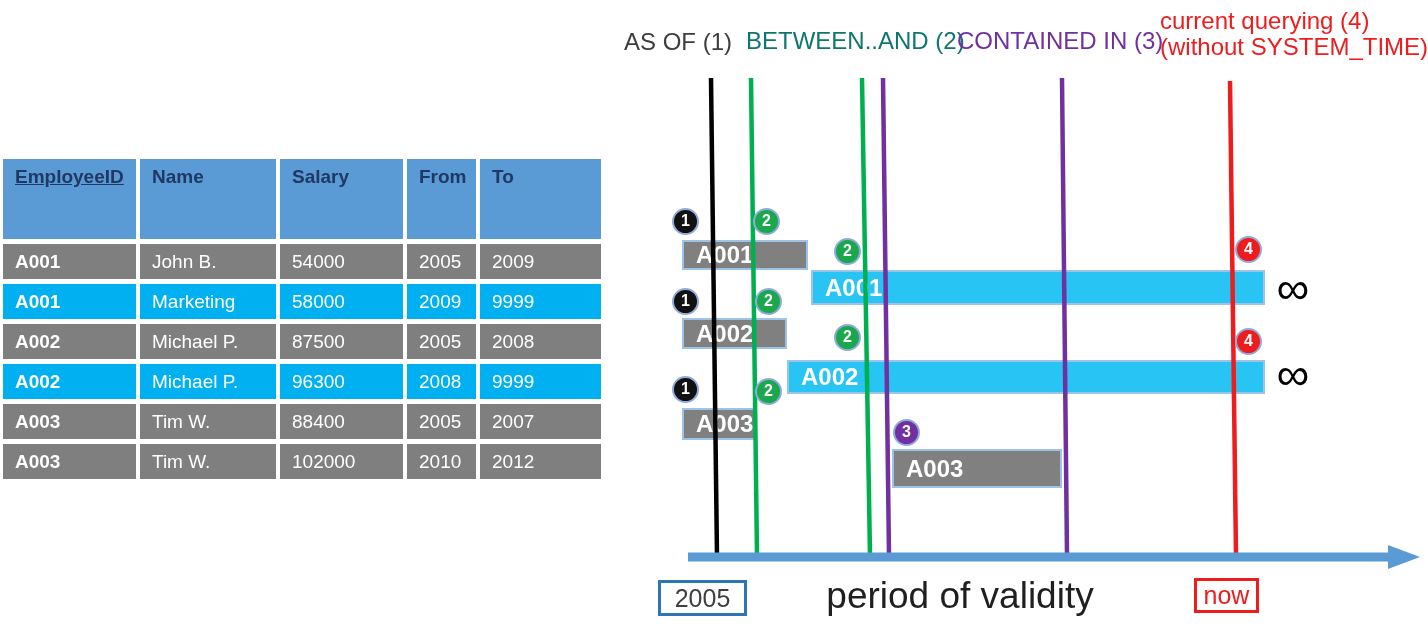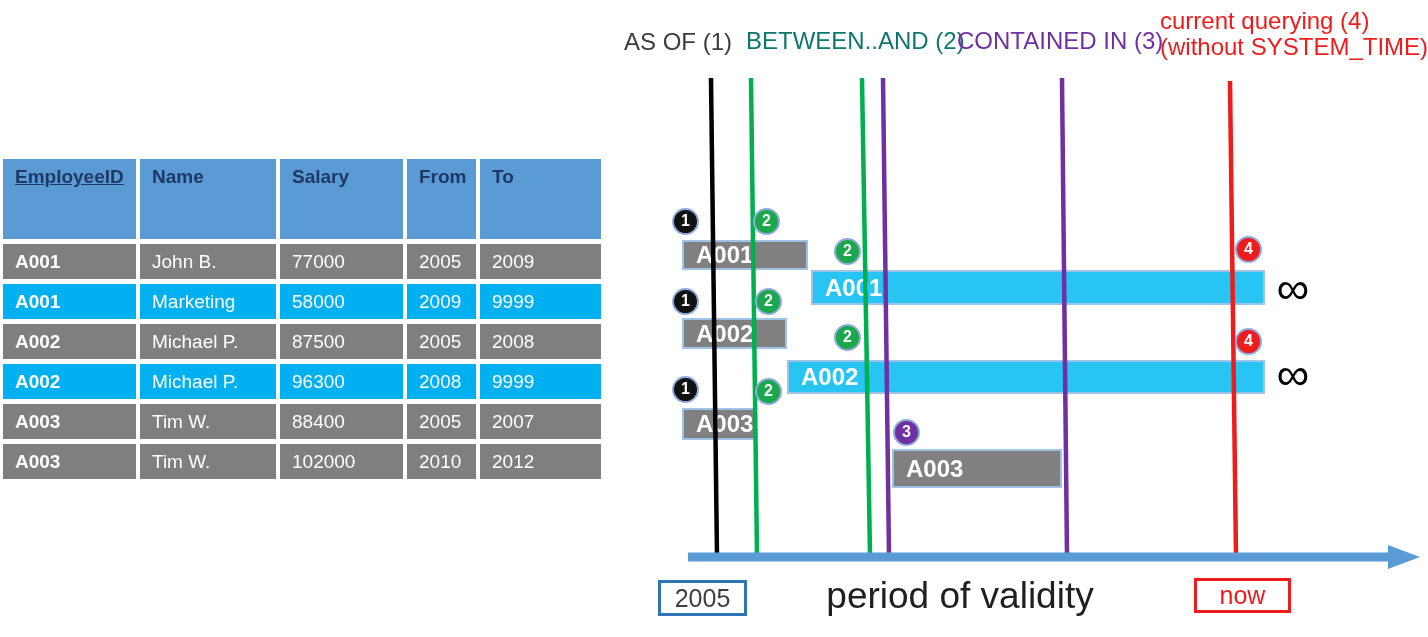--- a/index.html
+++ b/index.html
@@ -40,21 +40,21 @@
   .badge.purple{background:#7030A0;}
   .badge.red{background:#EE1C1C;}
 
   .inf{position:absolute;z-index:4;font-size:46px;color:#000;line-height:1;width:46px;text-align:center;}
 
   .yearbox{position:absolute;left:658px;top:580px;width:89px;height:36px;z-index:4;
            border:3px solid #2E75B6;box-sizing:border-box;color:#3F3F3F;font-size:25px;
            display:flex;align-items:center;justify-content:center;}
   .period{position:absolute;left:800px;top:575px;width:320px;z-index:4;text-align:center;
           color:#1F1F1F;font-size:37px;}
-  .nowbox{position:absolute;left:1194px;top:578px;width:97px;height:35px;z-index:4;
+  .nowbox{position:absolute;left:1194px;top:578px;width:65px;height:35px;z-index:4;
           border:3px solid #EE1C1C;box-sizing:border-box;color:#EE1C1C;font-size:25px;
           display:flex;align-items:center;justify-content:center;}
 </style>
 </head>
 <body>
 
 <div class="canvas">
 
   <table class="emp">
     <colgroup>
@@ -70,21 +70,21 @@
         <th>Name</th>
         <th>Salary</th>
         <th>From</th>
         <th>To</th>
       </tr>
     </thead>
     <tbody>
       <tr>
         <td class="key">A001</td>
         <td>John B.</td>
-        <td>77000</td>
+        <td>54000</td>
         <td>2005</td>
         <td>2009</td>
       </tr>
       <tr class="hl">
         <td class="key">A001</td>
         <td>Marketing</td>
         <td>58000</td>
         <td>2009</td>
         <td>9999</td>
       </tr>

